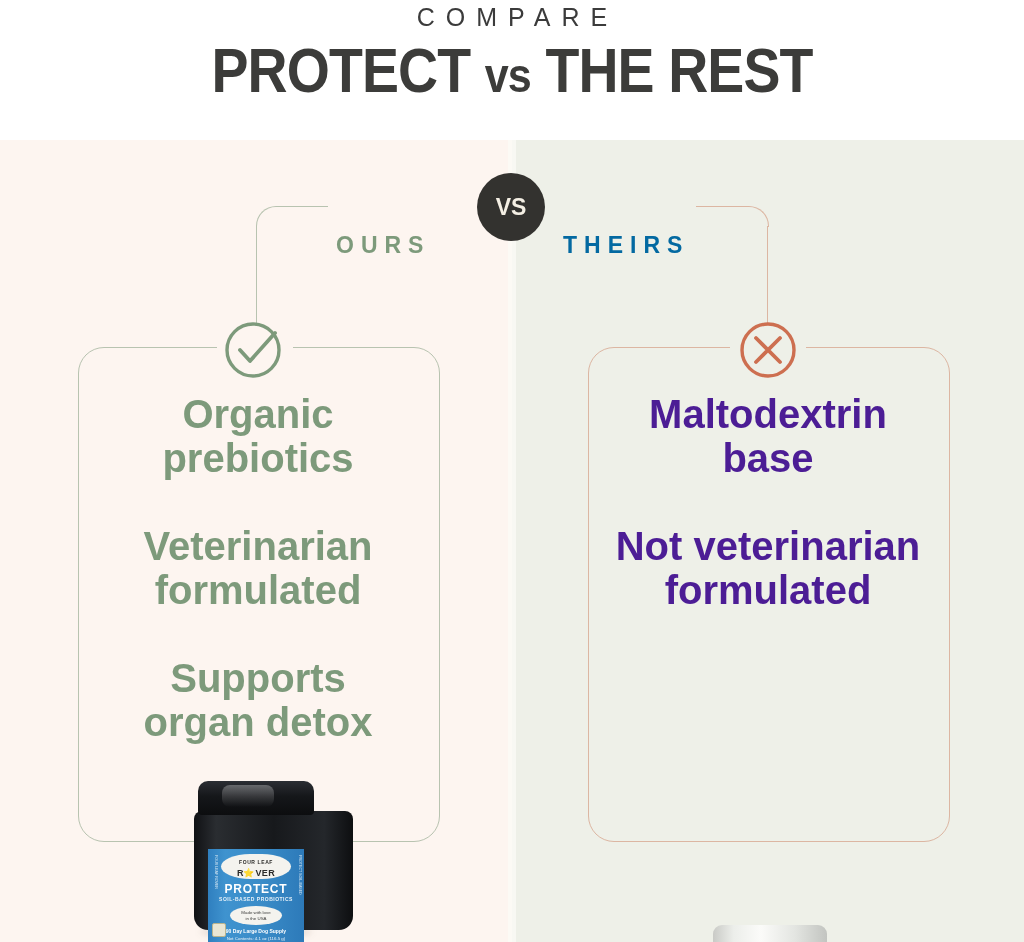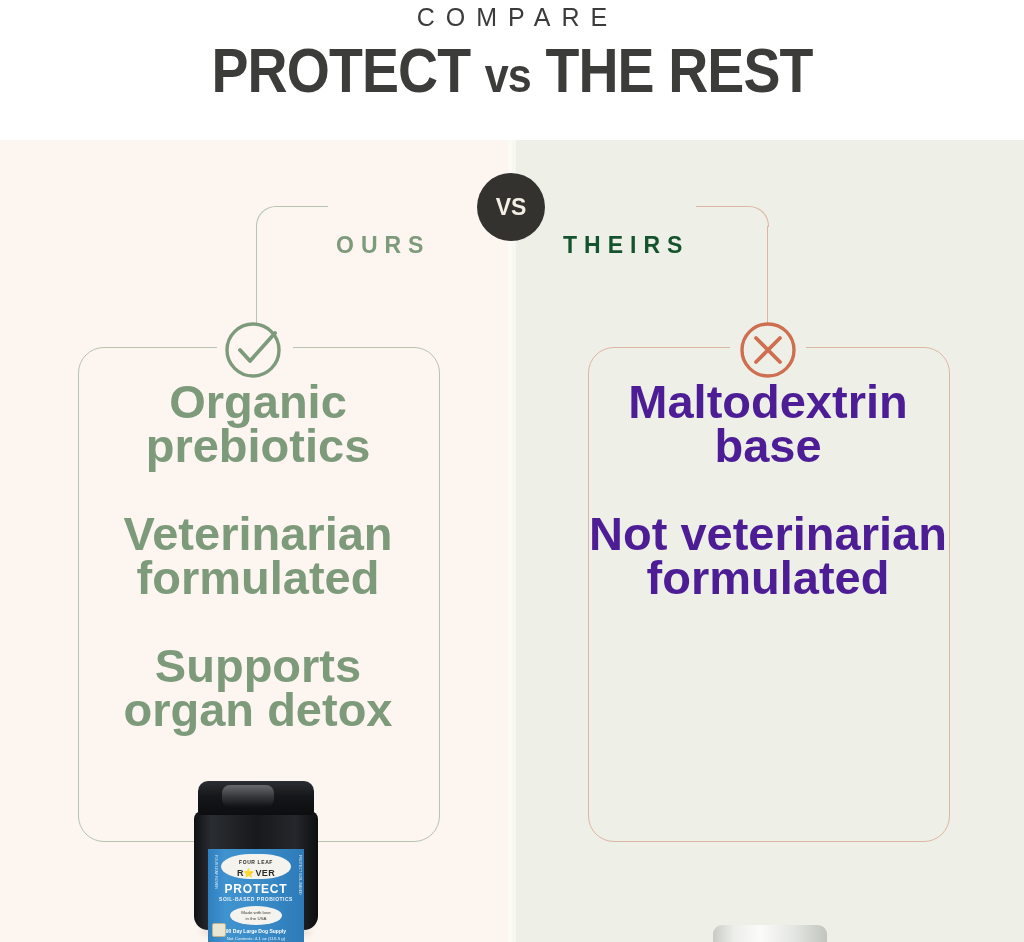--- a/index.html
+++ b/index.html
@@ -99,21 +99,21 @@
     line-height: 30px;
     white-space: nowrap;
     margin-top: 40px;
   }
   .col-label-ours {
     left: 336px;
     color: #7d9a7b;
   }
   .col-label-theirs {
     left: 563px;
-    color: #14532d;
+    color: #0369a1;
   }
   .vs-badge {
     position: absolute;
     left: 477px;
     top: 33px;
     width: 68px;
     height: 68px;
     border-radius: 50%;
     background: #33322f;
     color: #f4efe4;
@@ -181,25 +181,25 @@
     top: 176px;
     width: 64px;
     height: 64px;
   }
   .status-icon-left  { left: 223px; }
   .status-icon-right { left: 736px; }
 
   
   .bullets {
     position: absolute;
-    top: 240px;
+    top: 252px;
     width: 360px;
     text-align: center;
     font-family: "Liberation Sans Narrow", "Liberation Sans", sans-serif;
-    font-size: 47px;
+    font-size: 40px;
     font-weight: 700;
     line-height: 44px;
   }
   .bullets-left  { left: 78px;  color: #7d9a7b; }
   .bullets-right { left: 588px; color: #4c1d95; }
   .bullet { margin-bottom: 44px; }
   .bullet:last-child { margin-bottom: 16px; }
 
   
   .jar-ours {
@@ -222,20 +222,21 @@
     width: 52px; height: 22px;
     border-radius: 8px;
     background: linear-gradient(180deg,rgba(255,255,255,.30),rgba(255,255,255,0));
   }
   .jar-ours .jar-body {
     position: absolute;
     left: 0; top: 30px;
     width: 124px; height: 119px;
     border-radius: 8px 8px 14px 14px;
     background: linear-gradient(90deg,#101114 0%,#2a2d31 14%,#17191c 50%,#24272b 82%,#0d0e10 100%);
+    padding-left: 35px;
   }
   .jar-ours .jar-label {
     position: absolute;
     left: 14px; top: 38px;
     width: 96px; height: 100px;
     background: linear-gradient(90deg,#2f7fbf 0%,#3f93cf 18%,#3a8cc8 55%,#2d7ab9 100%);
   }
   .jar-ours .lbl-logo {
     position: absolute;
     left: 13px; top: 5px;

